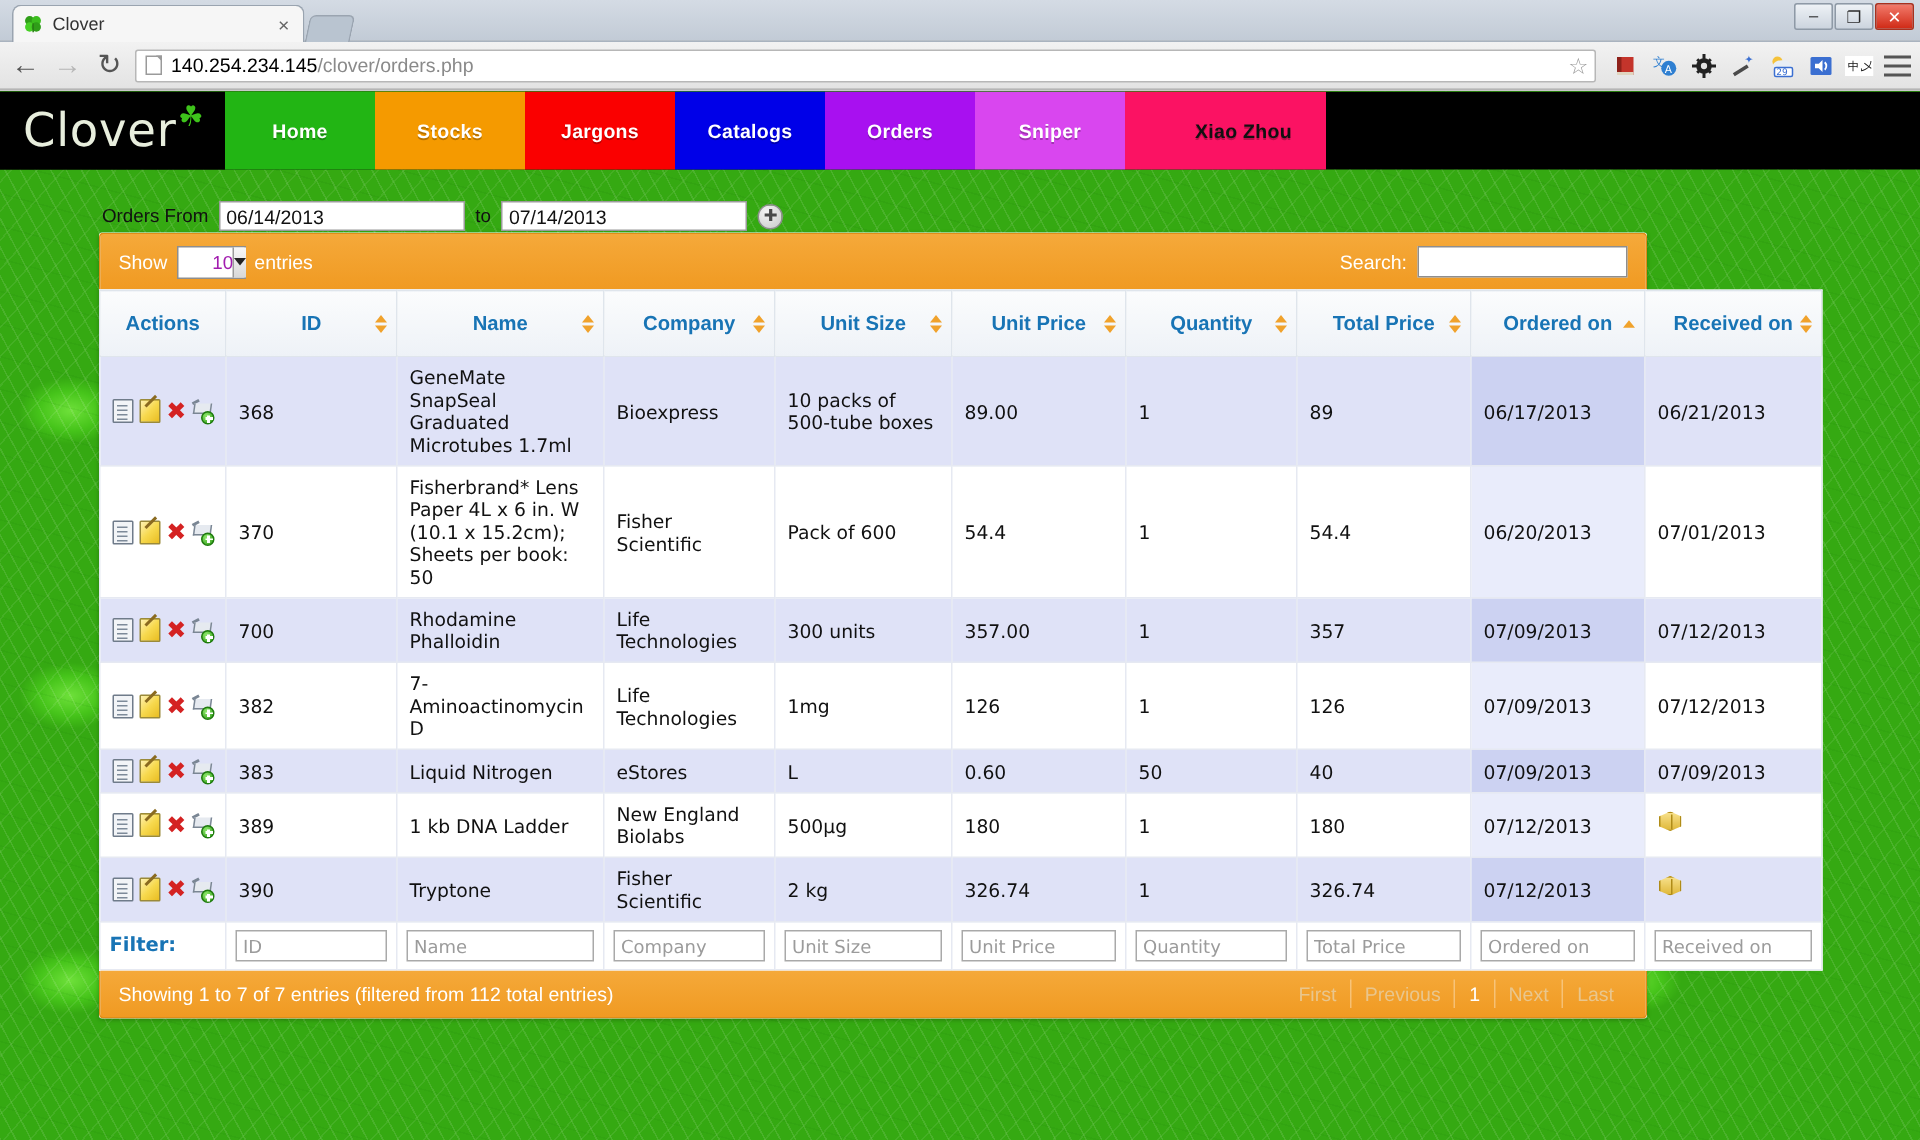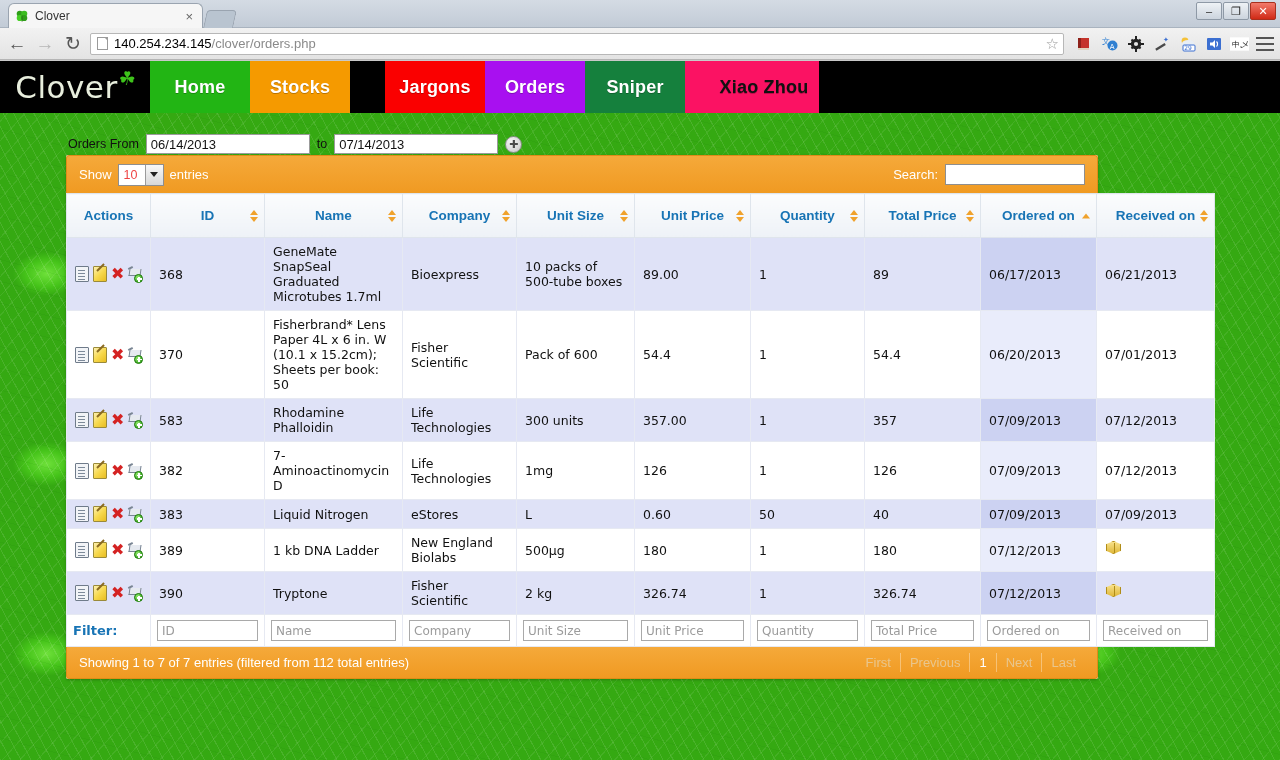--- a/index.html
+++ b/index.html
@@ -114,21 +114,21 @@
     width:150px; background:#000; display:flex; align-items:center; justify-content:center;
     position:relative;
   }
   .brand-text {
     font-size:31px; color:#e8eedd; font-family:"DejaVu Sans", sans-serif; font-weight:400;
     letter-spacing:.5px;
   }
   .brand-clover { color:#3ec31b; font-size:19px; position:relative; top:-9px; left:1px; }
   .navitem {
     width:100px; display:flex; align-items:center; justify-content:center;
-    font-size:18px; font-weight:bold; color:#fff; letter-spacing:.2px;
+    font-size:13px; font-weight:bold; color:#fff; letter-spacing:.2px;
     text-shadow:0 1px 0 rgba(0,0,0,.25);
     text-align:right;
   }
   .navitem.wide { width:134px; }
 
   
   .daterow {
     position:absolute; left:68px; top:73px; display:flex; align-items:center; gap:7px;
     font-size:12.5px; color:#111;
   }
@@ -152,22 +152,22 @@
   .panel-top {
     background:#f4a32e;
     background:linear-gradient(#f5a93a,#f09a22);
     border:1px solid #e08c18; border-bottom:none;
     height:38px; display:flex; align-items:center; padding:0 12px;
     border-radius:3px 3px 0 0;
   }
   .show-label { color:#fff; font-size:13px; }
   .len-select {
     margin:14px 6px; height:22px; width:46px; background:#fff; border:1px solid #8e8e8e;
-    display:flex; align-items:center; justify-content:space-between; font-size:12.5px; color:#ef4444;
-    padding-left:5px;
+    display:flex; align-items:center; justify-content:space-between; font-size:12.5px; color:#a21caf;
+    padding-left:23px;
   }
   .len-select .caret {
     width:18px; height:20px; margin:0 0 0 0;
     background:linear-gradient(#f8f8f8,#d8d8d8); border-left:1px solid #9b9b9b;
     display:flex; align-items:center; justify-content:center;
   }
   .len-select .caret:after {
     content:""; border-left:4px solid transparent; border-right:4px solid transparent;
     border-top:5px solid #222;
   }
@@ -401,27 +401,30 @@
       <div class="brand">
         <span class="brand-text">Clover</span>
         <span class="brand-clover">☘</span>
       </div>
       <div class="navitem" style="background: rgb(34, 181, 20); color: rgb(255, 255, 255);">
           <span>Home</span>
         </div>
       <div class="navitem" style="background: rgb(245, 154, 0); color: rgb(255, 255, 255);">
           <span>Stocks</span>
         </div>
-      <div class="navitem" style="background: rgb(250, 0, 0); color: rgb(255, 255, 255); margin-left: 35px;">
+      <div class="navitem" style="background: rgb(250, 0, 0); color: rgb(255, 255, 255);">
           <span>Jargons</span>
+        </div>
+      <div class="navitem" style="background: rgb(0, 0, 232); color: rgb(255, 255, 255);">
+          <span>Catalogs</span>
         </div>
       <div class="navitem" style="background: rgb(168, 16, 240); color: rgb(255, 255, 255);">
           <span>Orders</span>
         </div>
-      <div class="navitem" style="background: #15803d; color: rgb(255, 255, 255);">
+      <div class="navitem" style="background: #d946ef; color: rgb(255, 255, 255);">
           <span>Sniper</span>
         </div>
       <div class="navitem wide" style="background: rgb(251, 18, 99); color: rgb(17, 17, 17); padding-left: 24px;">
           <span>Xiao Zhou</span>
         </div>
     </div>
 
     <div class="daterow">
       <span>Orders From</span>
       <input type="text" value="06/14/2013" style="">
@@ -580,21 +583,21 @@
                   <span class="ic ic-doc"></span>
                   <span class="ic ic-pencil"></span>
                   <span class="ic ic-x">✖</span>
                   <span class="ic ic-cart">
                     <span class="handle"></span>
                     <span class="body"></span>
                     <span class="plus"></span>
                   </span>
                 </div>
               </td>
-              <td class="c-id">583</td>
+              <td class="c-id">700</td>
               <td class="c-name">Rhodamine Phalloidin</td>
               <td class="c-company">Life Technologies</td>
               <td class="c-unitsize">300 units</td>
               <td class="c-unitprice">357.00</td>
               <td class="c-qty">1</td>
               <td class="c-total">357</td>
               <td class="c-ordered sortcol">07/09/2013</td>
               <td class="c-received"><span>07/12/2013</span></td>
             </tr>
             <tr class="even">

